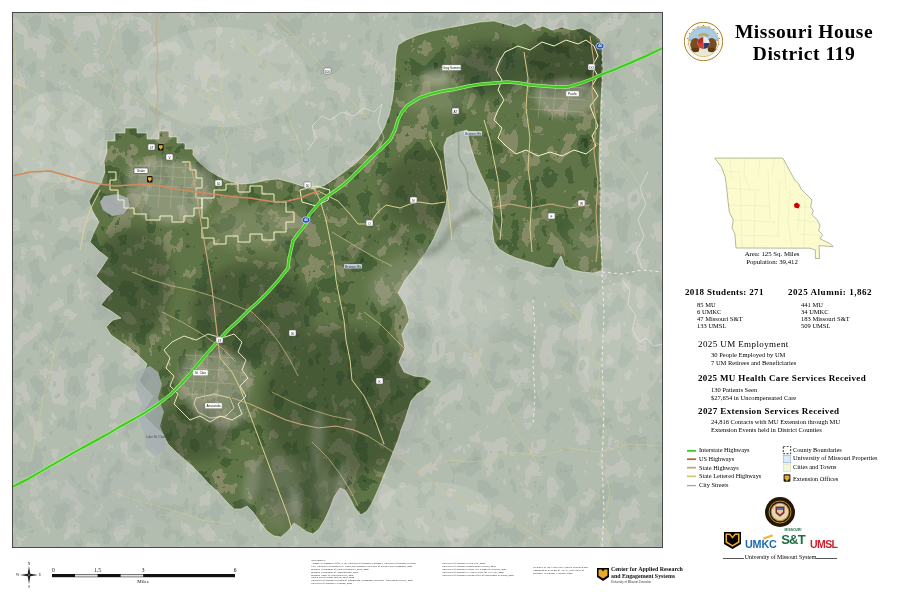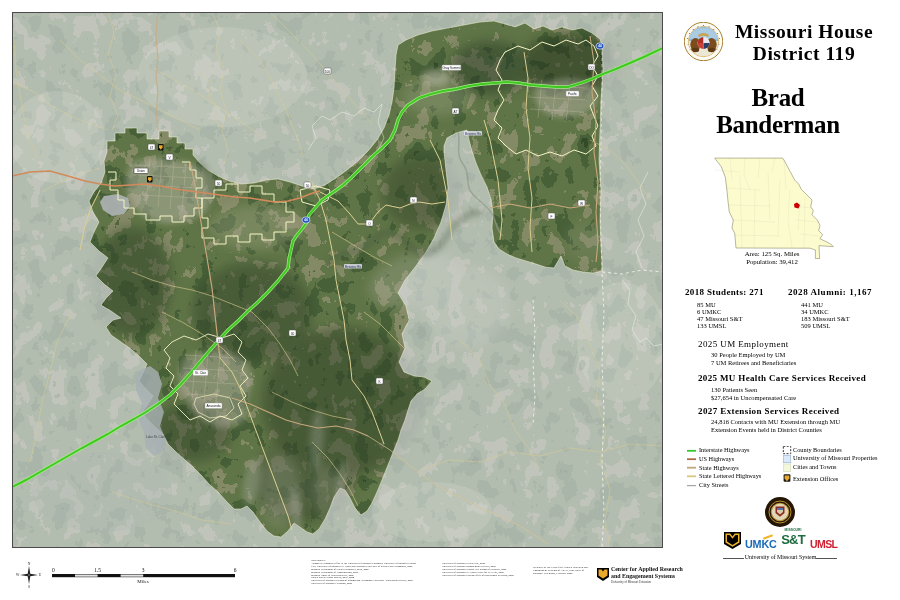--- a/index.html
+++ b/index.html
@@ -330,38 +330,37 @@
 <path d="M19.5,27 a6,6 0 0 0 6,-6 l-6,0 Z" fill="#2a3e68"></path>
 <path d="M19.5,15 a6,6 0 0 1 6,6 l-6,0 Z" fill="#e8e8ee"></path>
 <path d="M13.5,21 a6,6 0 0 0 6,6 l0,-6 Z" fill="#c8423a"></path>
 <path d="M14,13 q5.5,-4 11,0 l-1,2 q-4.5,-3 -9,0 Z" fill="#caa24a"></path>
 </g>
 </svg>
 </div>
 
 <div class="abs" style="left:704px;top:21px;width:200px;text-align:center;font-weight:bold;font-size:19.5px;line-height:21.6px;letter-spacing:0.55px;color:#000;">Missouri House<br>District 119</div>
 
-<div class="abs" style="left:664px;top:83.5px;width:228px;text-align:center;font-weight:bold;font-size:25px;line-height:27.1px;letter-spacing:-0.3px;color:#000;">Brad<br>Banderman</div>
 
 <div class="abs" style="left:700px;top:150px;width:160px;height:118px;">
 <svg width="160" height="118" viewBox="0 0 160 118">
 <path d="M14.7,8.1 L82.7,8.1 L84,10 L94.7,30 L98.7,34 L101.3,39.3 L108,46 L112,50 L110.7,56.7 L113.3,60.7 L112,64.7 L117.3,70 L120,75.3 L118.7,80.7 L122.7,84.7 L120,88.7 L130.7,94 L133.3,96.7 L119,95.6 L119.6,108.5 L115.4,108.5 L115.4,100 L110,98.2 L37.3,98 L36,98 L34.7,83.3 L32,78 L33.3,70 L29.3,62 L28,51.3 L26.7,38 L25.3,27.3 L21.3,16.7 Z" fill="#fbfbce" stroke="#8a8a6a" stroke-width="0.6"></path>
 <g stroke="#a8a88c" stroke-width="0.25" fill="none" opacity="0.45">
 <path d="M30,8 L32,30 M45,8 L44,25 L50,40 M60,8 L58,28 M75,8 L72,22 M14.7,20 L40,22 M26,38 L60,40 M28,55 L70,56 M32,70 L75,72 M34,85 L80,86 M40,25 L42,98 M55,40 L54,98 M68,22 L70,70 M80,30 L78,86 M90,40 L88,70 L92,98 M100,50 L98,80 M84,10 L86,40 M94,56 L112,58 M96,70 L118,72 M100,84 L120,86 M105,46 L104,98"></path>
 </g>
 <path d="M94,54 l3,-1.5 l3,2.5 l-1.5,3.5 l-4,-1 Z" fill="#cc0000"></path>
 </svg>
 </div>
 
 <div class="abs" style="left:690px;top:250.4px;width:164px;text-align:center;font-size:6.8px;line-height:7.6px;">Area: 125 Sq. Miles<br>Population: 39,412</div>
 
 <div class="abs" style="left:685px;top:287.3px;font-weight:bold;font-size:9px;letter-spacing:0.35px;white-space:nowrap;">2018 Students: 271</div>
 <div class="abs" style="left:697px;top:300.5px;font-size:6.5px;line-height:7.3px;white-space:nowrap;">85 MU<br>6 UMKC<br>47 Missouri S&amp;T<br>133 UMSL</div>
 
-<div class="abs" style="left:788px;top:287.3px;font-weight:bold;font-size:9px;letter-spacing:0.55px;white-space:nowrap;">2028 Alumni: 1,167</div>
+<div class="abs" style="left:788px;top:287.3px;font-weight:bold;font-size:9px;letter-spacing:0.55px;white-space:nowrap;">2025 Alumni: 1,862</div>
 <div class="abs" style="left:801px;top:300.5px;font-size:6.5px;line-height:7.3px;white-space:nowrap;">441 MU<br>34 UMKC<br>183 Missouri S&amp;T<br>509 UMSL</div>
 
 <div class="abs" style="left:698px;top:339.2px;font-weight:normal;font-size:9px;letter-spacing:0.4px;white-space:nowrap;">2025 UM Employment</div>
 <div class="abs" style="left:711px;top:350.9px;font-size:6.5px;line-height:8px;white-space:nowrap;">30 People Employed by UM<br>7 UM Retirees and Beneficiaries</div>
 
 <div class="abs" style="left:698px;top:373px;font-weight:bold;font-size:9px;letter-spacing:0.35px;white-space:nowrap;">2025 MU Health Care Services Received</div>
 <div class="abs" style="left:711px;top:385.5px;font-size:6.5px;line-height:8px;white-space:nowrap;">130 Patients Seen<br>$27,654 in Uncompensated Care</div>
 
 <div class="abs" style="left:698px;top:405.7px;font-weight:bold;font-size:9px;letter-spacing:0.4px;white-space:nowrap;">2027 Extension Services Received</div>
 <div class="abs" style="left:711px;top:418.2px;font-size:6.5px;line-height:7.6px;white-space:nowrap;">24,816 Contacts with MU Extension through MU<br>Extension Events held in District Counties</div>

